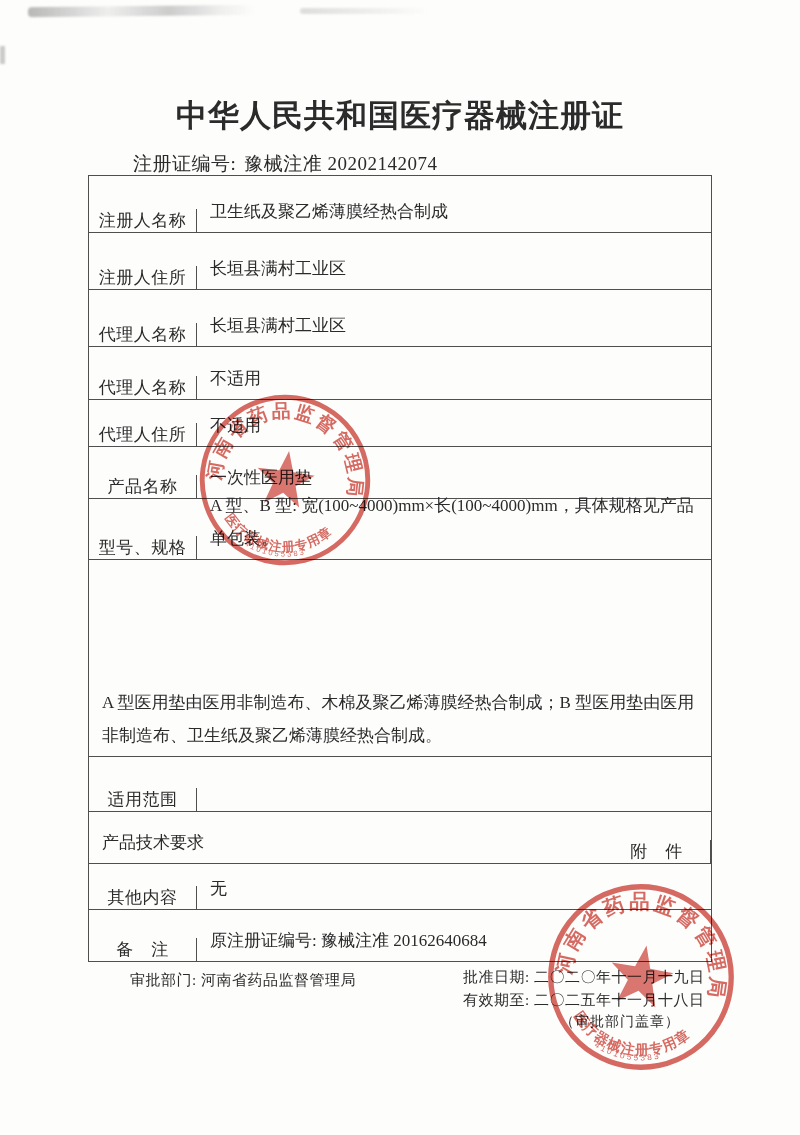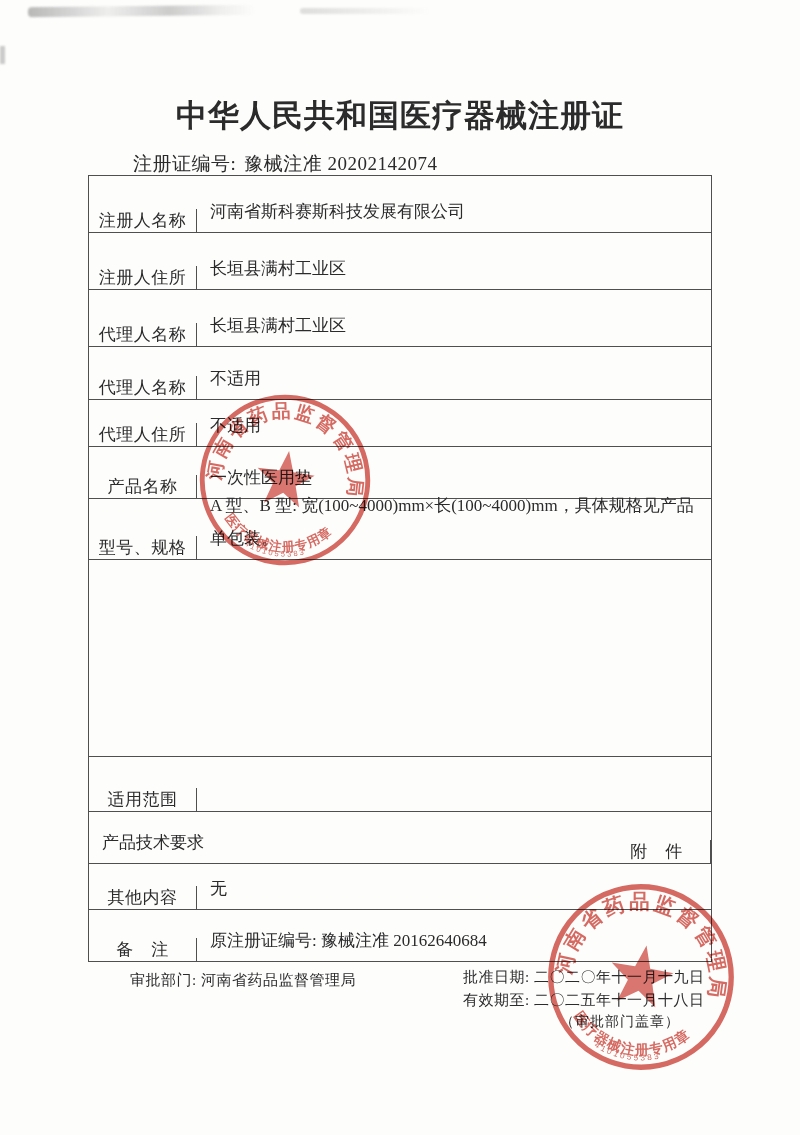--- a/index.html
+++ b/index.html
@@ -97,21 +97,21 @@
 
 <h1 class="title">中华人民共和国医疗器械注册证</h1>
 
 <div class="certno">
   <span>注册证编号:</span><span class="num">豫械注准 20202142074</span>
 </div>
 
 <div class="cert-table">
   <div class="row">
     <div class="cell label">注册人名称</div>
-    <div class="cell value">河南省斯科赛斯科技发展有限公司</div>
+    <div class="cell value">卫生纸及聚乙烯薄膜经热合制成</div>
   </div>
   <div class="row">
     <div class="cell label">注册人住所</div>
     <div class="cell value">长垣县满村工业区</div>
   </div>
   <div class="row">
     <div class="cell label">代理人名称</div>
     <div class="cell value">长垣县满村工业区</div>
   </div>
   <div class="row">
@@ -124,20 +124,21 @@
   </div>
   <div class="row">
     <div class="cell label">产品名称</div>
     <div class="cell value">一次性医用垫</div>
   </div>
   <div class="row">
     <div class="cell label">型号、规格</div>
     <div class="cell value">A 型、B 型: 宽(100~4000)mm×长(100~4000)mm，具体规格见产品单包装。</div>
   </div>
   <div class="row">
+    <div class="cell value">A 型医用垫由医用非制造布、木棉及聚乙烯薄膜经热合制成；B 型医用垫由医用非制造布、卫生纸及聚乙烯薄膜经热合制成。</div>
   </div>
   <div class="row">
     <div class="cell label">适用范围</div>
   </div>
   <div class="row">
     <div class="cell value">产品技术要求</div>
     <div class="cell label">附　件</div>
   </div>
   <div class="row">
     <div class="cell label">其他内容</div>

